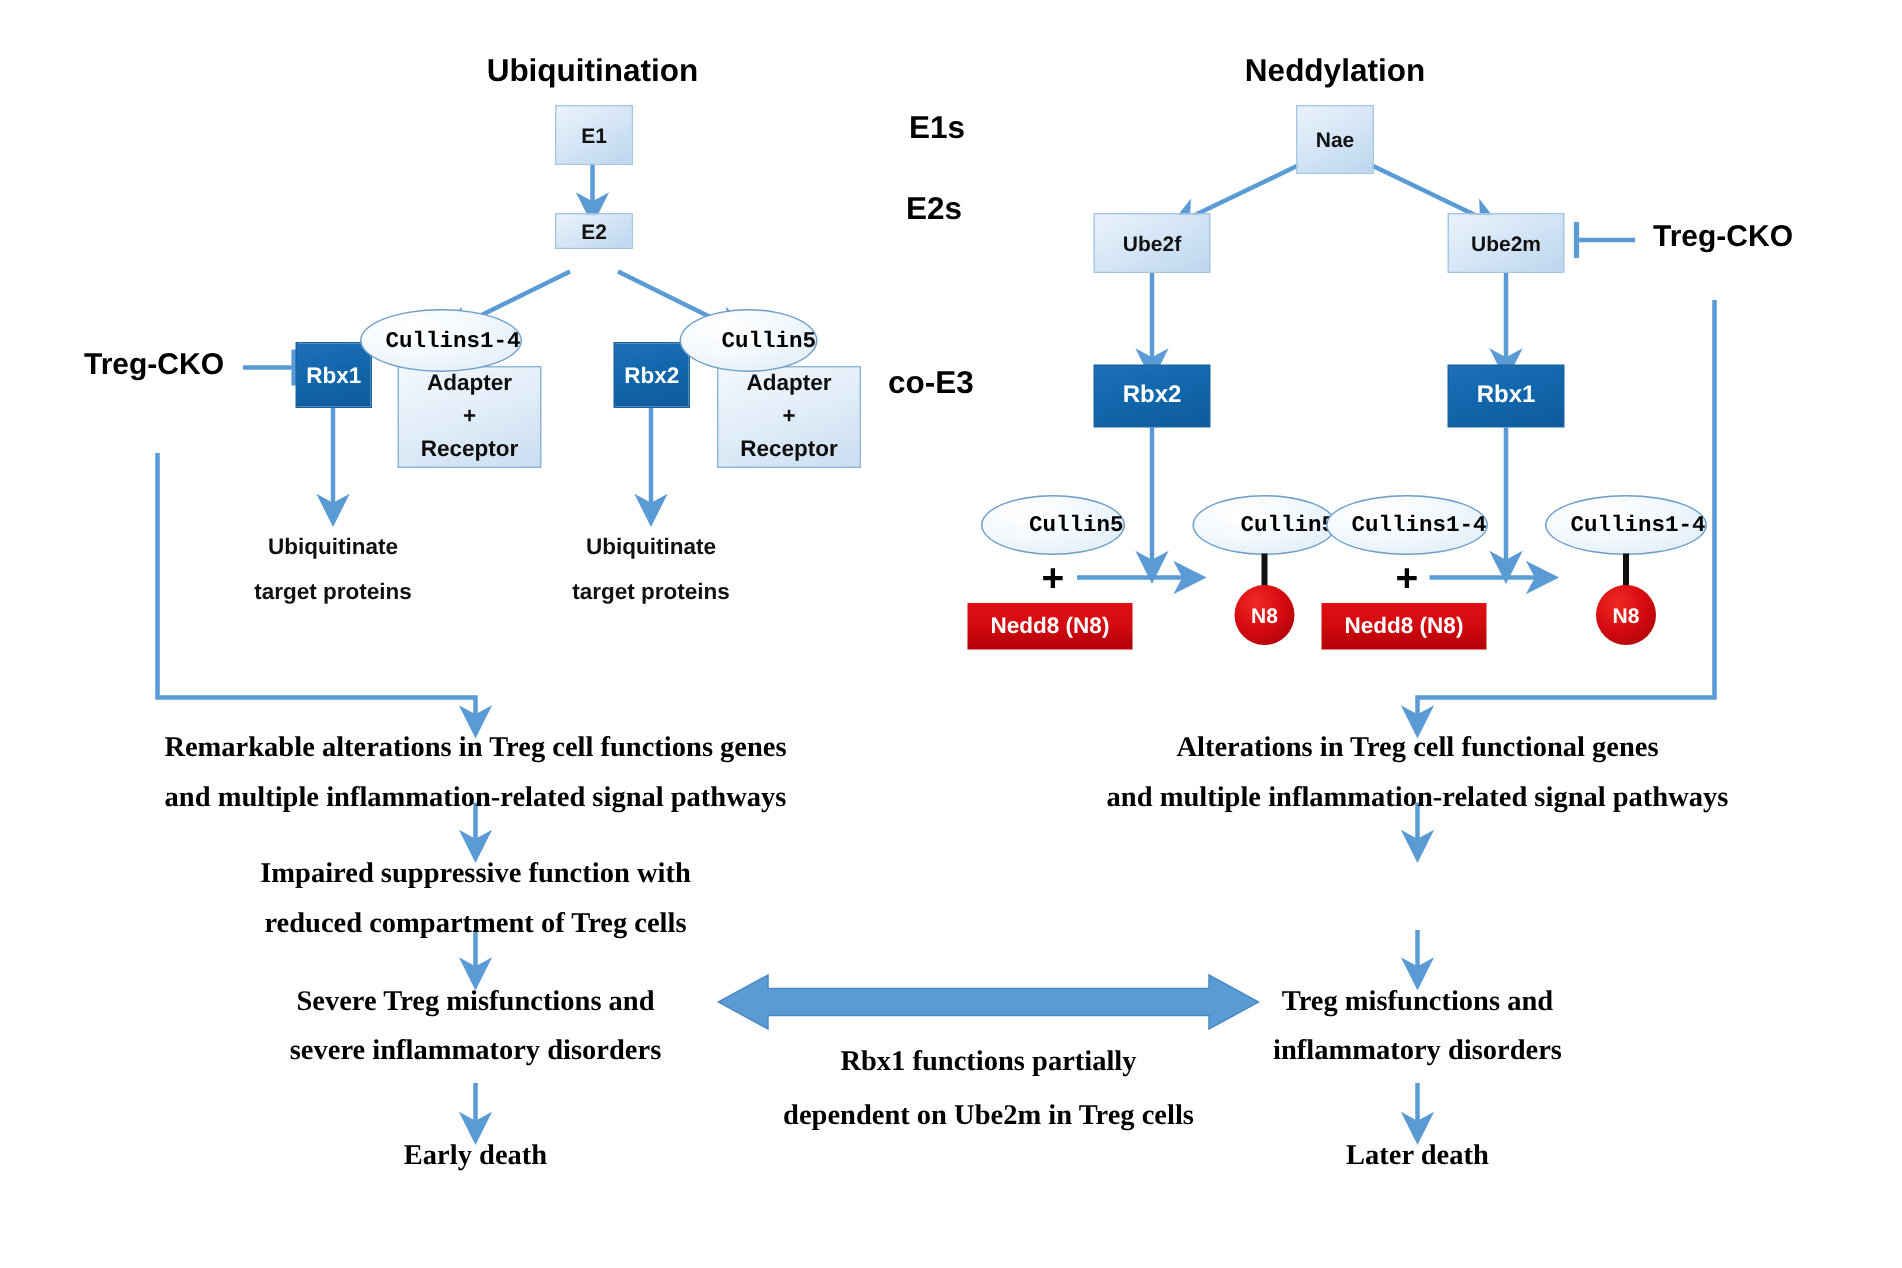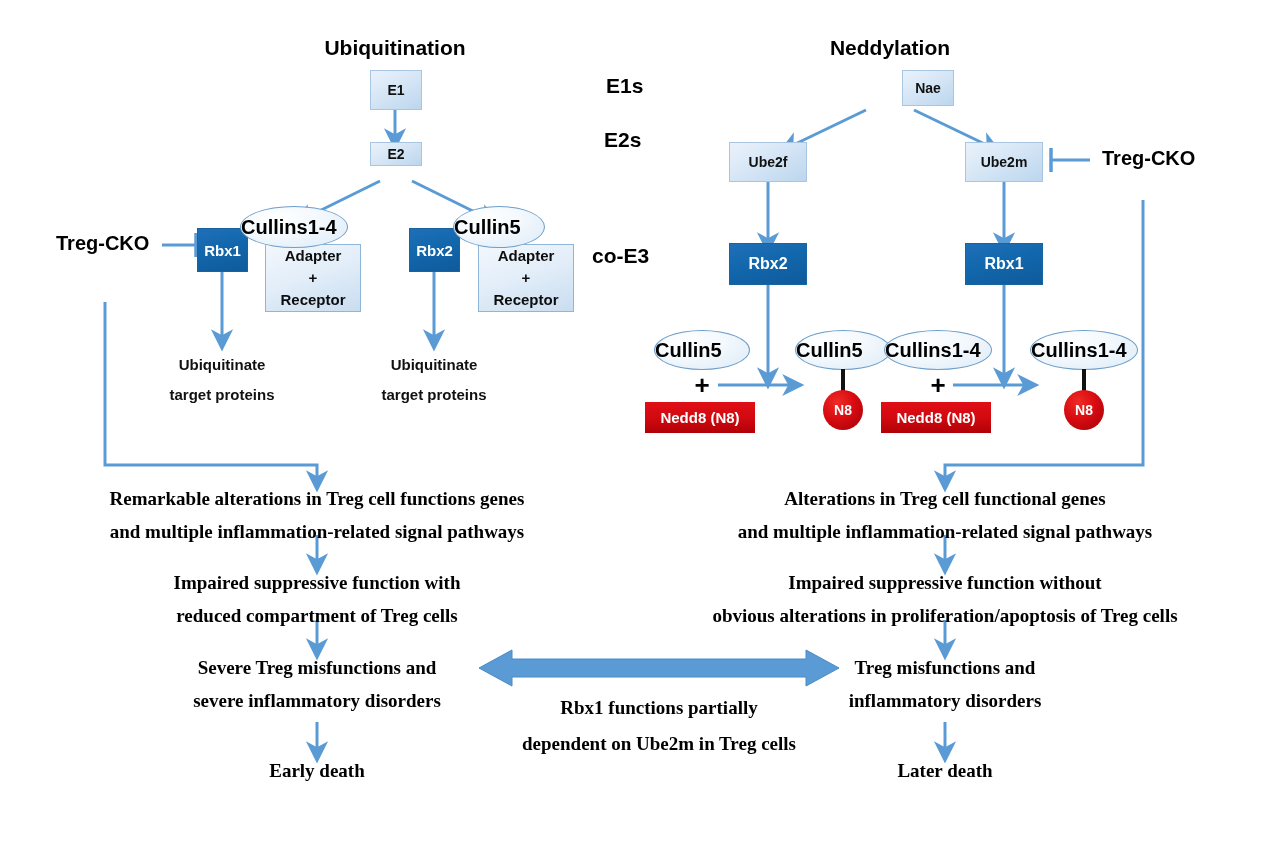--- a/index.html
+++ b/index.html
@@ -91,24 +91,24 @@
   }
   .rbx-box.big { font-size: 16px; }
 
   
   .cullin-ellipse {
     background: radial-gradient(ellipse at 32% 28%, #ffffff 0%, #f4f9fd 42%, #dbeaf7 100%);
     border: 1px solid #6d9ec9;
     border-radius: 50%;
     display: flex;
     align-items: center;
-    justify-content: flex-start;
-    font-family: Liberation Sans, sans-serif;
-    font-weight: bold;
-    font-size: 20px;
+    justify-content: flex-end;
+    font-family: Liberation Mono, monospace;
+    font-weight: bold;
+    font-size: 15px;
     color: #000000;
     box-sizing: border-box;
     white-space: nowrap;
   }
 
   
   .nedd8-box {
     background: linear-gradient(180deg, #e00e15 0%, #d20a10 50%, #b10007 100%);
     display: flex;
     align-items: center;
@@ -290,21 +290,21 @@
   </div>
   <div class="abs cullin-ellipse" style="left:453px; top:206px; width:92px; height:42px;">
     <span>Cullin5</span>
   </div>
 
   <div class="abs pathway-caption" style="left:334px; top:350px; width:200px;">
     <div>Ubiquitinate</div>
     <div>target proteins</div>
   </div>
 
-  <div class="abs node-light" style="left:864px; top:70px; width:52px; height:36px;margin-left:38px;">
+  <div class="abs node-light" style="left:864px; top:70px; width:52px; height:46px;">
     <span>Nae</span>
   </div>
 
   <div class="abs node-light" style="left:729px; top:142px; width:78px; height:40px;">
     <span>Ube2f</span>
   </div>
 
   <div class="abs node-light" style="left:965px; top:142px; width:78px; height:40px;">
     <span>Ube2m</span>
   </div>
@@ -366,24 +366,20 @@
     <div>severe inflammatory disorders</div>
   </div>
 
   <div class="abs outcome-text" style="left:67px; top:754px; width:500px;">Early death</div>
 
   <div class="abs outcome-text" style="left:645px; top:482px; width:600px;">
     <div>Alterations in Treg cell functional genes</div>
     <div>and multiple inflammation-related signal pathways</div>
   </div>
 
-  <div class="abs outcome-text" style="left:645px; top:566px; width:600px;">
-    <div>Impaired suppressive function without</div>
-    <div>obvious alterations in proliferation/apoptosis of Treg cells</div>
-  </div>
 
   <div class="abs outcome-text" style="left:645px; top:651px; width:600px;">
     <div>Treg misfunctions and</div>
     <div>inflammatory disorders</div>
   </div>
 
   <div class="abs outcome-text" style="left:645px; top:754px; width:600px;">Later death</div>
 
   <div class="abs center-caption" style="left:459px; top:690px; width:400px;">
     <div>Rbx1 functions partially</div>

